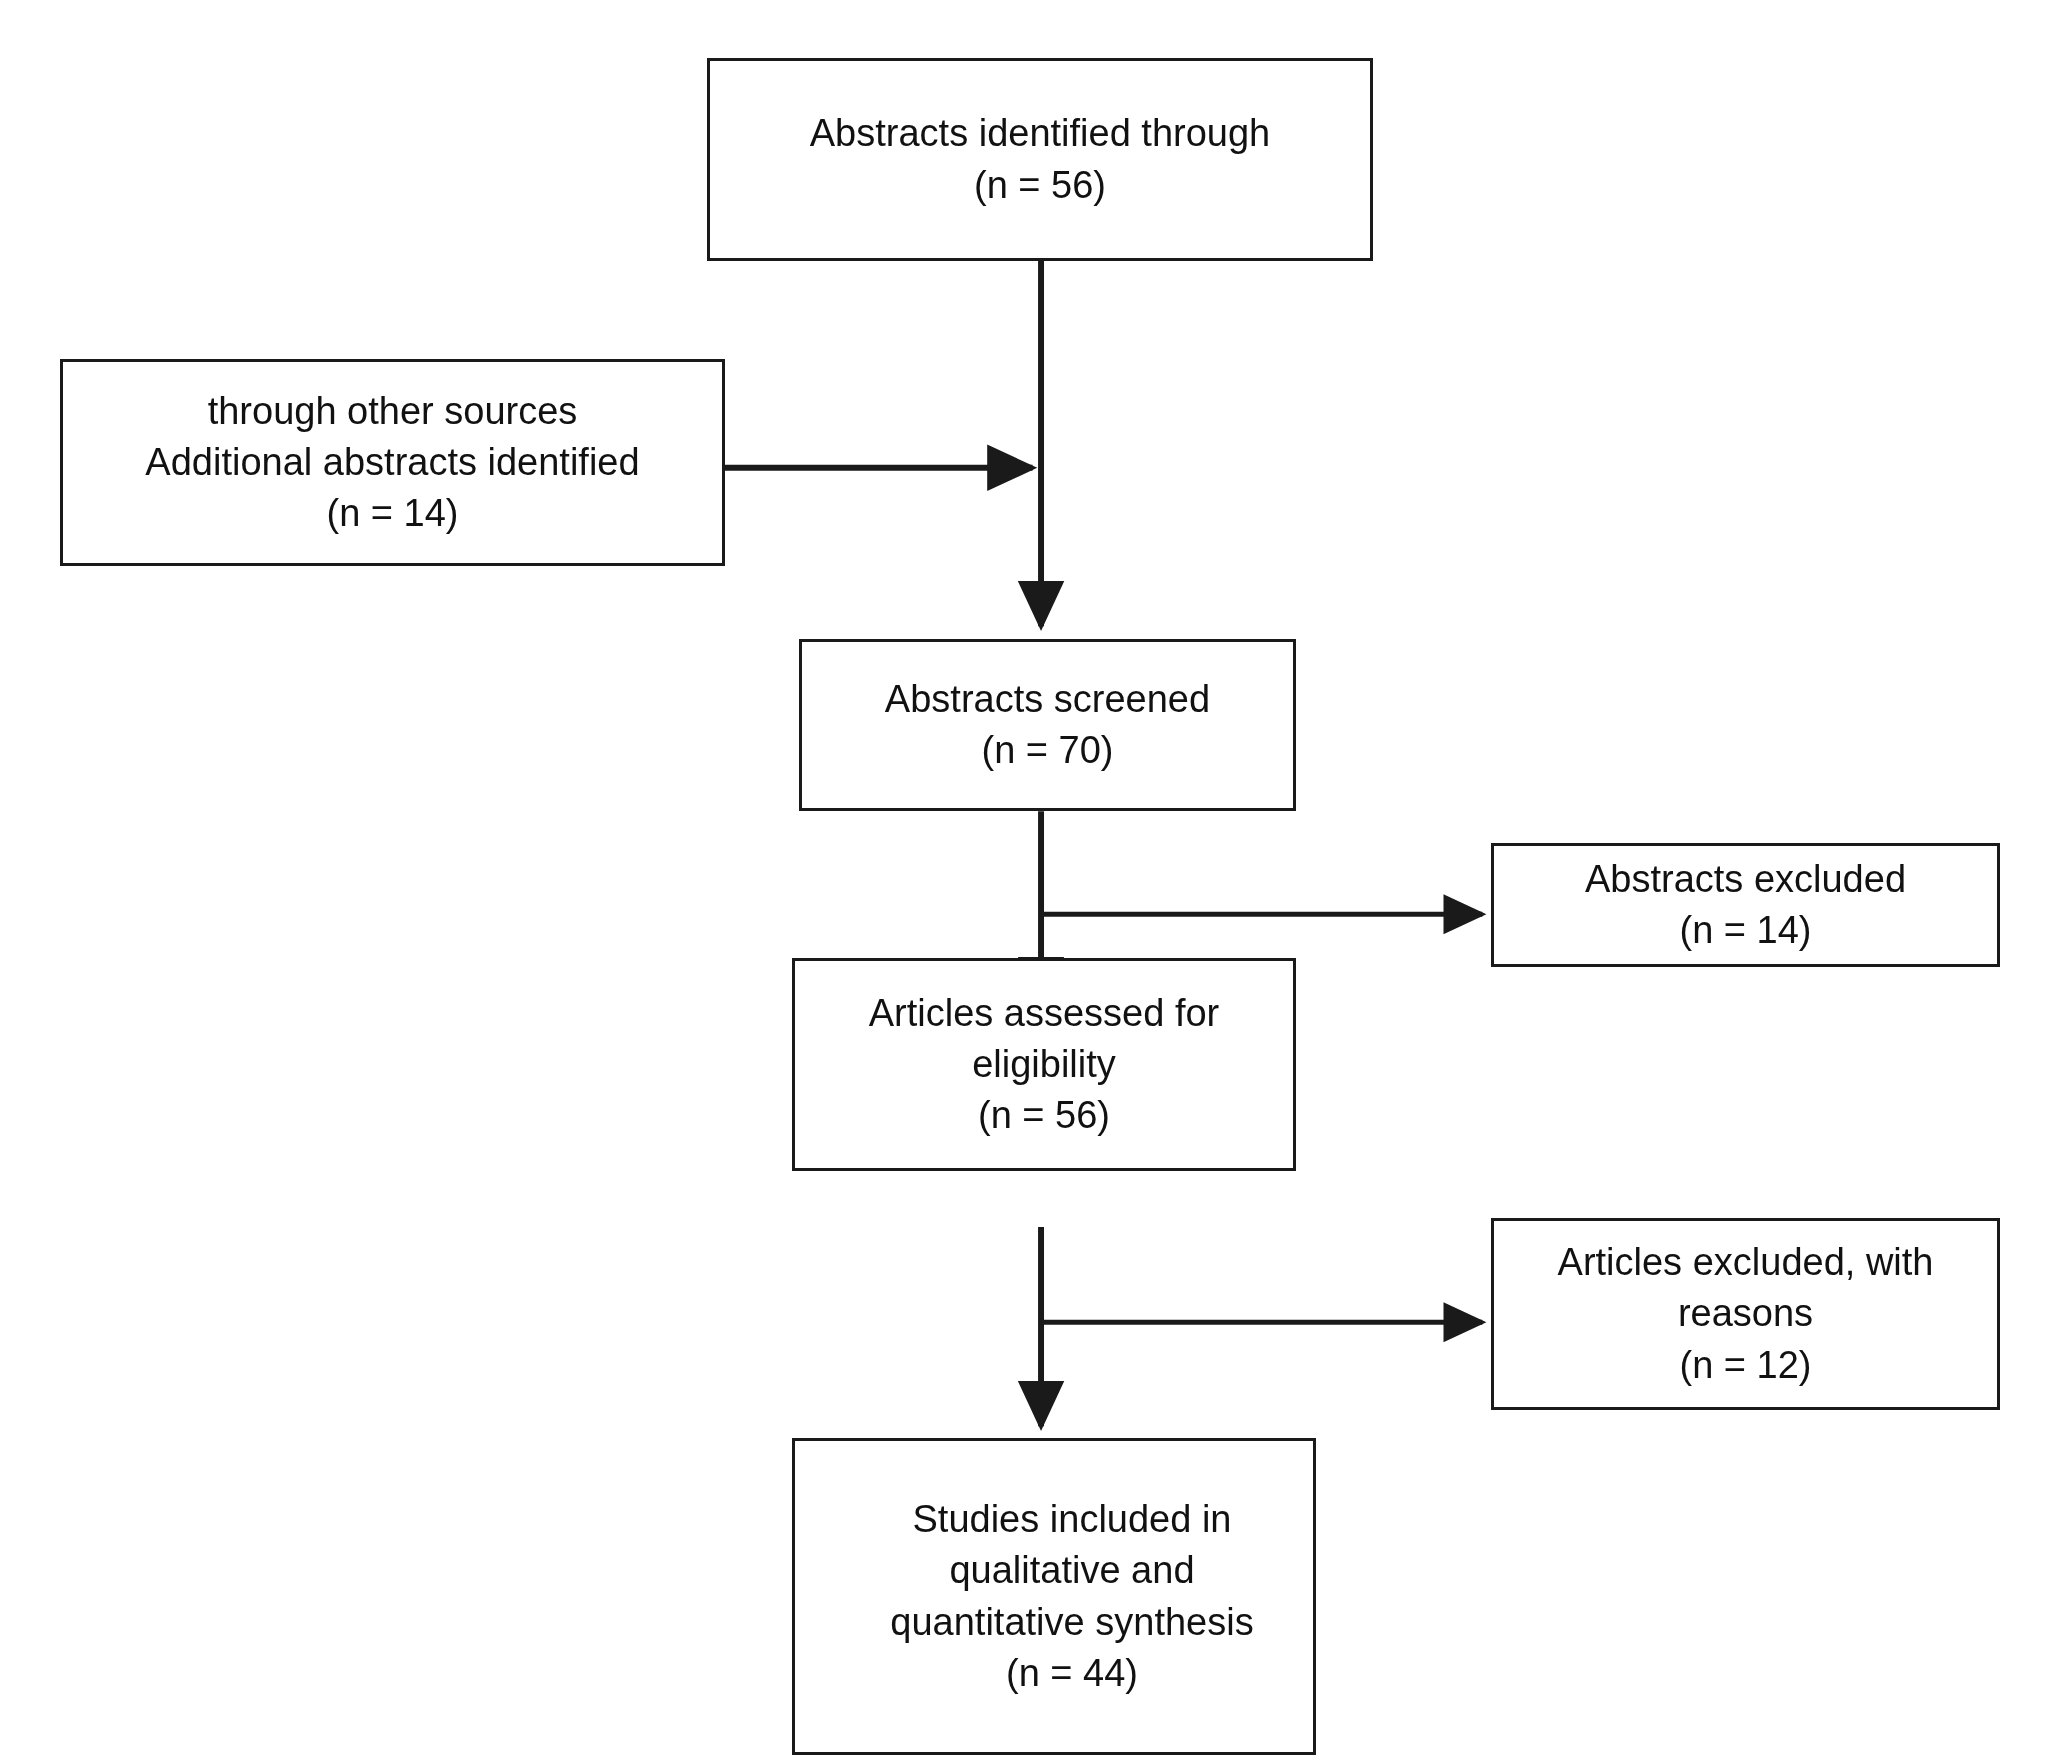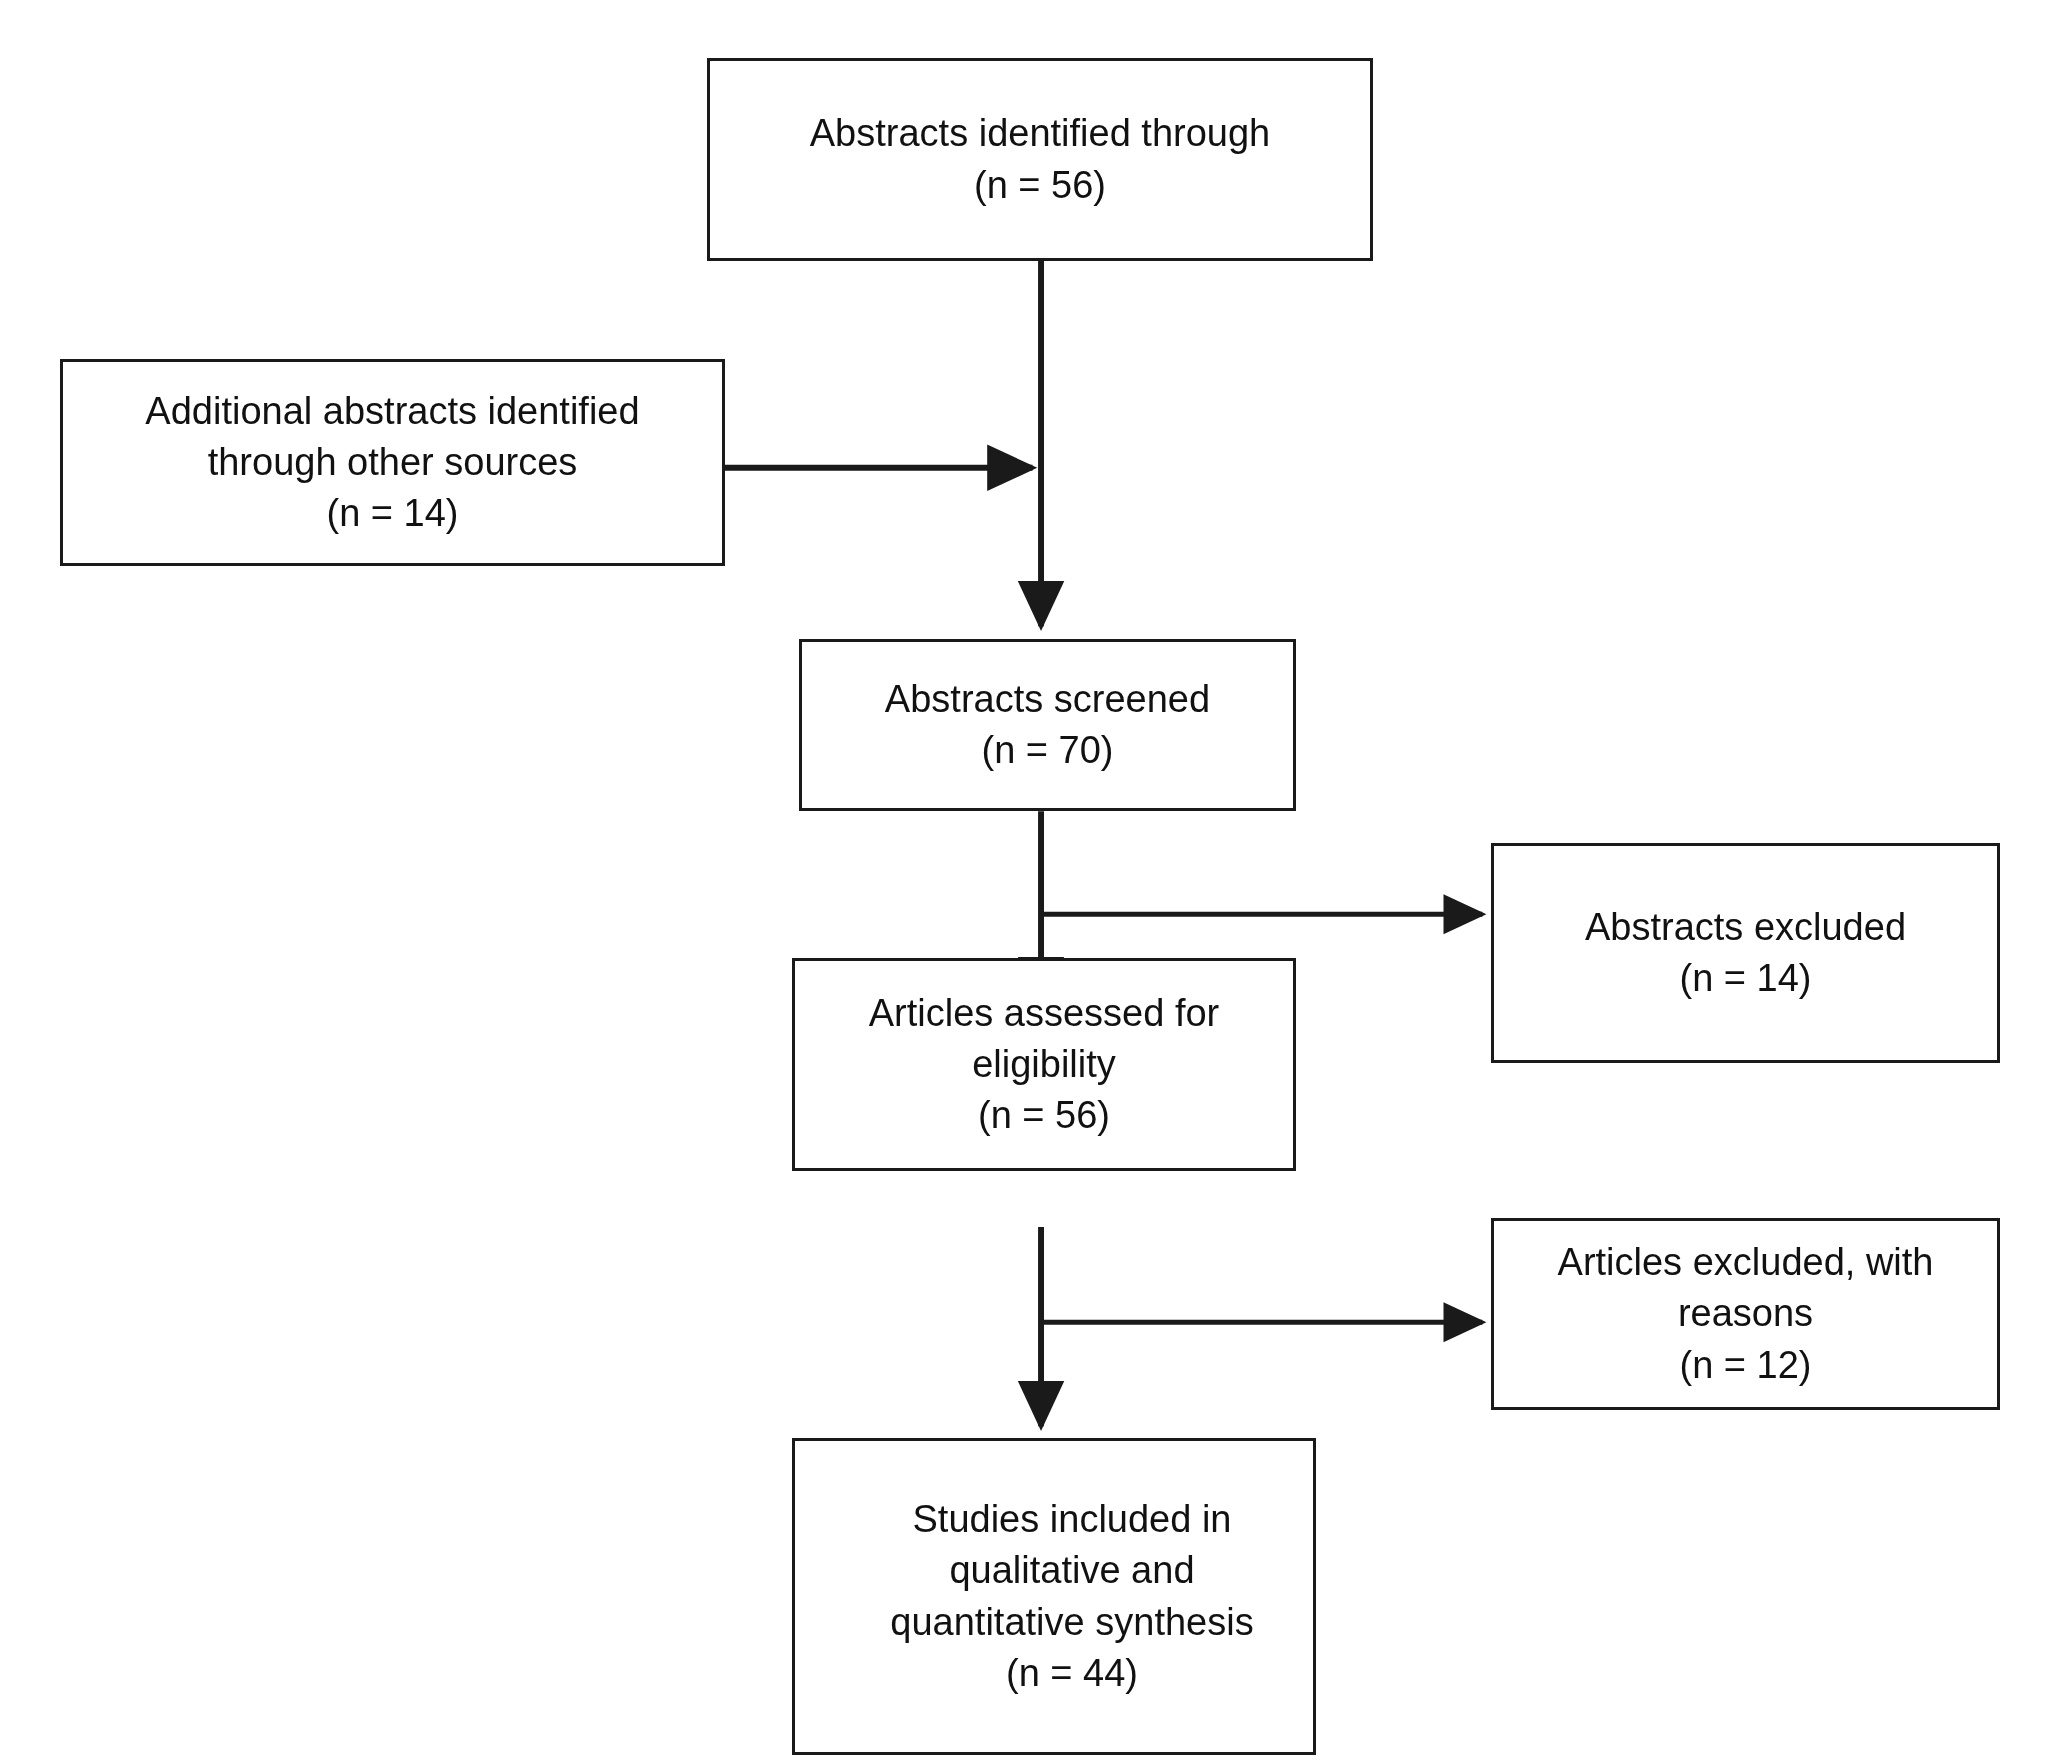--- a/index.html
+++ b/index.html
@@ -39,21 +39,21 @@
     left: 0;
     top: 0;
     width: 2071px;
     height: 1762px;
     pointer-events: none;
   }
   
   #node-identified      { left: 707px;  top: 58px;   width: 666px; height: 203px; }
   #node-additional      { left: 60px;   top: 359px;  width: 665px; height: 207px; }
   #node-screened        { left: 799px;  top: 639px;  width: 497px; height: 172px; }
-  #node-abstracts-excl  { left: 1491px; top: 843px;  width: 509px; height: 220px; }
+  #node-abstracts-excl  { left: 1491px; top: 843px;  width: 509px; height: 124px; }
   #node-assessed        { left: 792px;  top: 958px; width: 504px; height: 213px; }
   #node-articles-excl   { left: 1491px; top: 1218px; width: 509px; height: 192px; }
   #node-included        { left: 792px;  top: 1438px; width: 524px; height: 317px; padding-left: 48px; }
 </style>
 </head>
 <body>
 
 <div id="canvas">
 
   <svg class="edges" viewBox="0 0 2431 2068" xmlns="http://www.w3.org/2000/svg">
@@ -87,22 +87,22 @@
       <line x1="1222" y1="1552" x2="1740" y2="1552" stroke="#1a1a1a" stroke-width="6" marker-end="url(#arrow)"></line>
     </g>
   </svg>
 
   <div class="node" id="node-identified">
     <span class="line">Abstracts identified through</span>
     <span class="line">(n = 56)</span>
   </div>
 
   <div class="node" id="node-additional">
+    <span class="line">through other sources</span>
     <span class="line">Additional abstracts identified</span>
-    <span class="line">through other sources</span>
     <span class="line">(n = 14)</span>
   </div>
 
   <div class="node" id="node-screened">
     <span class="line">Abstracts screened</span>
     <span class="line">(n = 70)</span>
   </div>
 
   <div class="node" id="node-abstracts-excl">
     <span class="line">Abstracts excluded</span>

